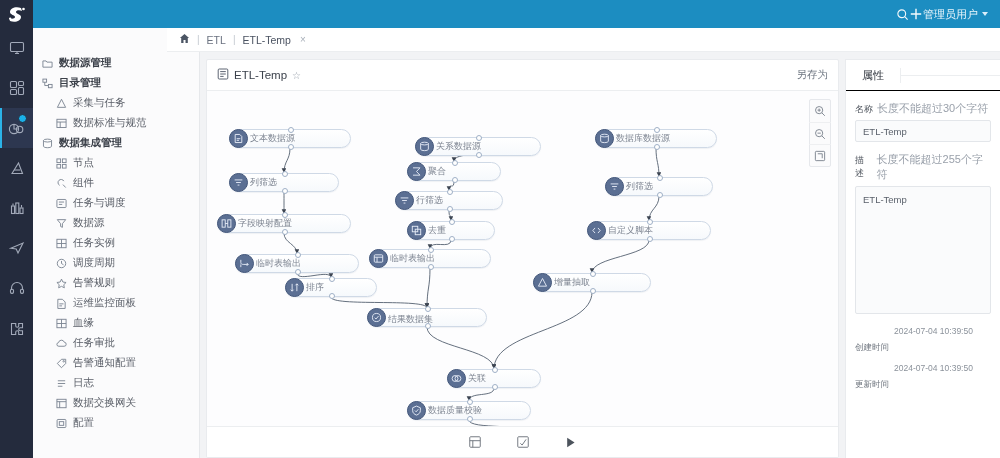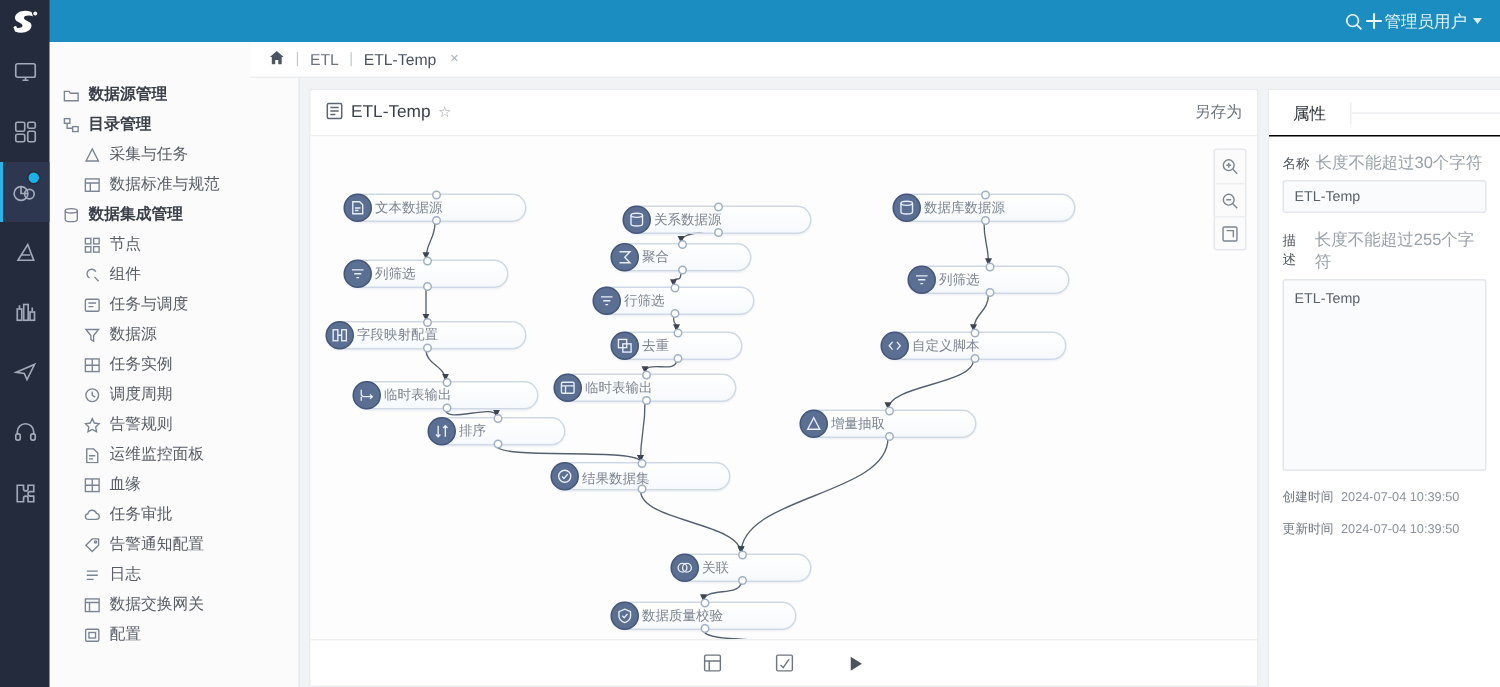--- a/index.html
+++ b/index.html
@@ -155,21 +155,21 @@
     height: 22px; border: 1px solid #e3e6ea; border-radius: 2px; background: #fafbfc;
     font-size: 9.5px; color: #5a616b; display: flex; align-items: center; padding: 0 7px;
     margin-bottom: 6px;
   }
   .field-textarea {
     height: 128px; border: 1px solid #e3e6ea; border-radius: 2px; background: #fafbfc;
     font-size: 9.5px; color: #5a616b; padding: 6px 7px; margin-bottom: 8px; line-height: 1.4;
     overflow: hidden;
   }
   .meta-row { font-size: 8.5px; color: #8b929b; display: flex; gap: 5px; margin-bottom: 5px; }
-  .meta-row .mk { color: #6f767f; }
+  .meta-row .mk { color: #6f767f; margin-top: 16px; }
 </style>
 </head>
 <body>
 
 <div id="app">
 
   <div class="rail">
     <div class="rail-logo">
       <svg width="20" height="16" viewBox="0 0 20 16">
         <path d="M14 2 C9 0 3 2 3 6 c0 3 5 3 5 5 0 2-4 2-6 1 l1 3 c5 2 11 0 11-4 0-3-5-3-5-5 0-2 4-2 6-1z" fill="#ffffff"></path>

